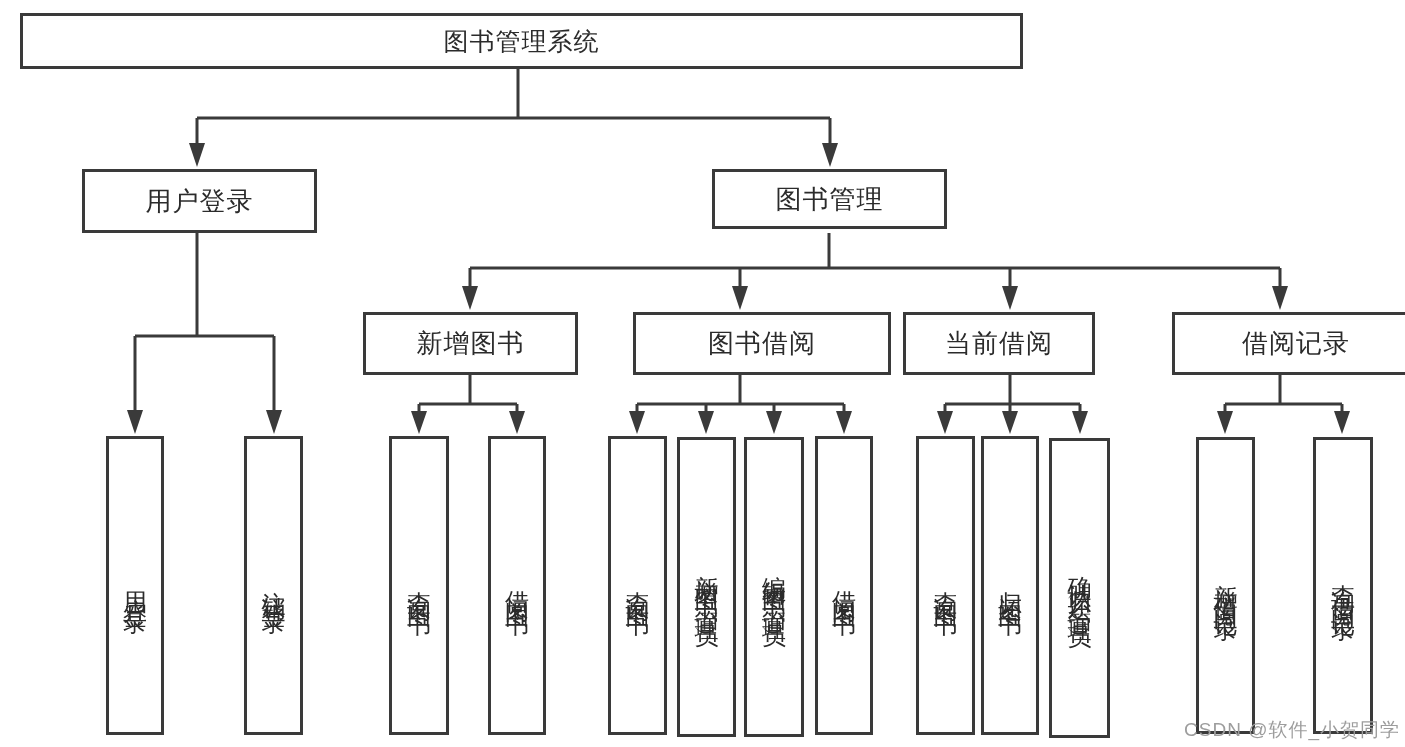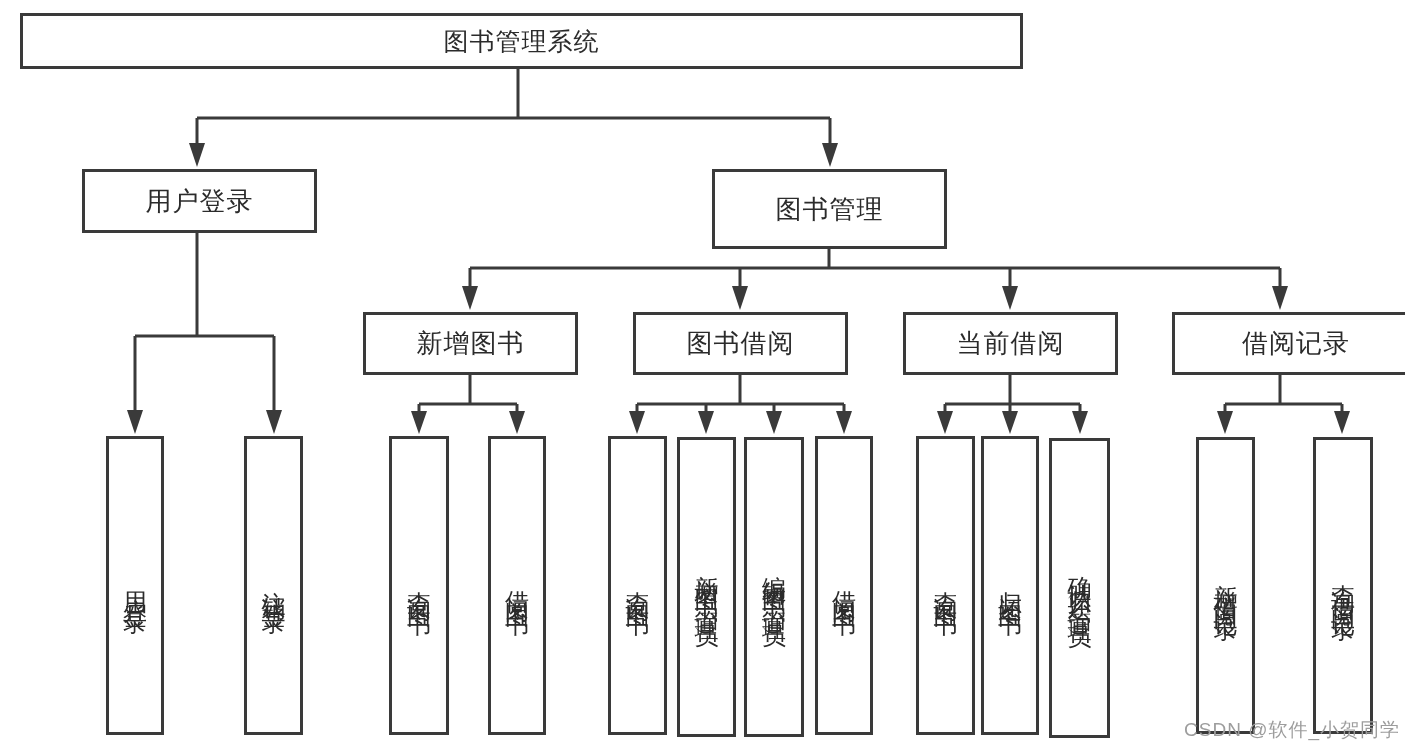--- a/index.html
+++ b/index.html
@@ -103,31 +103,31 @@
     </g>
   </svg>
 
   <div class="node root" style="left:20px; top:13px; width:1003px; height:56px;">
     <span class="hlabel">图书管理系统</span>
   </div>
 
   <div class="node" style="left:82px; top:169px; width:235px; height:64px;">
     <span class="hlabel">用户登录</span>
   </div>
-  <div class="node" style="left:712px; top:169px; width:235px; height:80px;">
+  <div class="node" style="left:712px; top:169px; width:235px; height:60px;">
     <span class="hlabel">图书管理</span>
   </div>
 
   <div class="node" style="left:363px; top:312px; width:215px; height:63px;">
     <span class="hlabel">新增图书</span>
   </div>
-  <div class="node" style="left:633px; top:312px; width:215px; height:63px;">
+  <div class="node" style="left:633px; top:312px; width:258px; height:63px;">
     <span class="hlabel">图书借阅</span>
   </div>
-  <div class="node" style="left:903px; top:312px; width:215px; height:63px;">
+  <div class="node" style="left:903px; top:312px; width:192px; height:63px;">
     <span class="hlabel">当前借阅</span>
   </div>
   <div class="node" style="left:1172px; top:312px; width:248px; height:63px;">
     <span class="hlabel">借阅记录</span>
   </div>
 
   <div class="node" style="left:106px; top:436px; width:58px; height:299px;">
     <span class="vlabel">用户登录</span>
   </div>
   <div class="node" style="left:244px; top:436px; width:59px; height:299px;">

